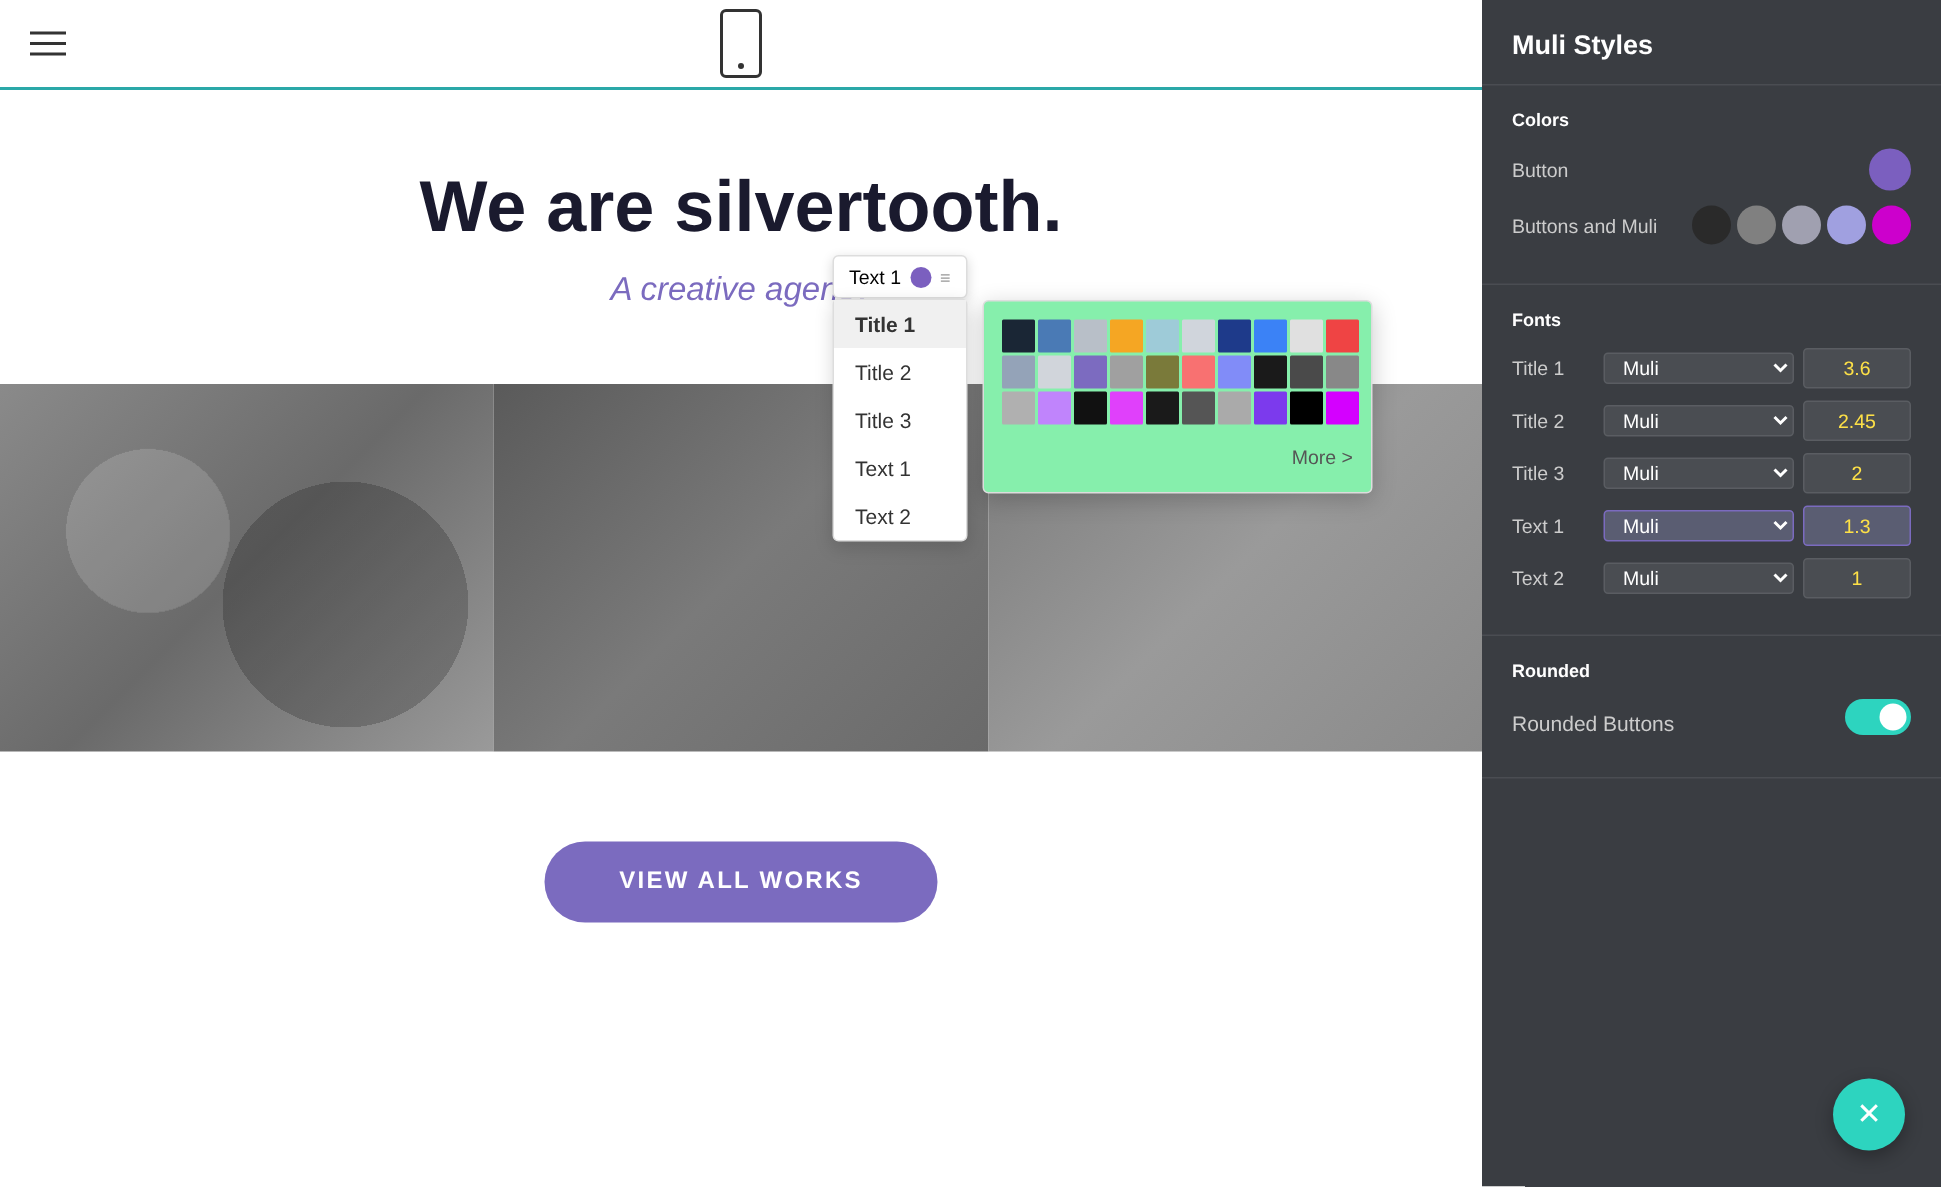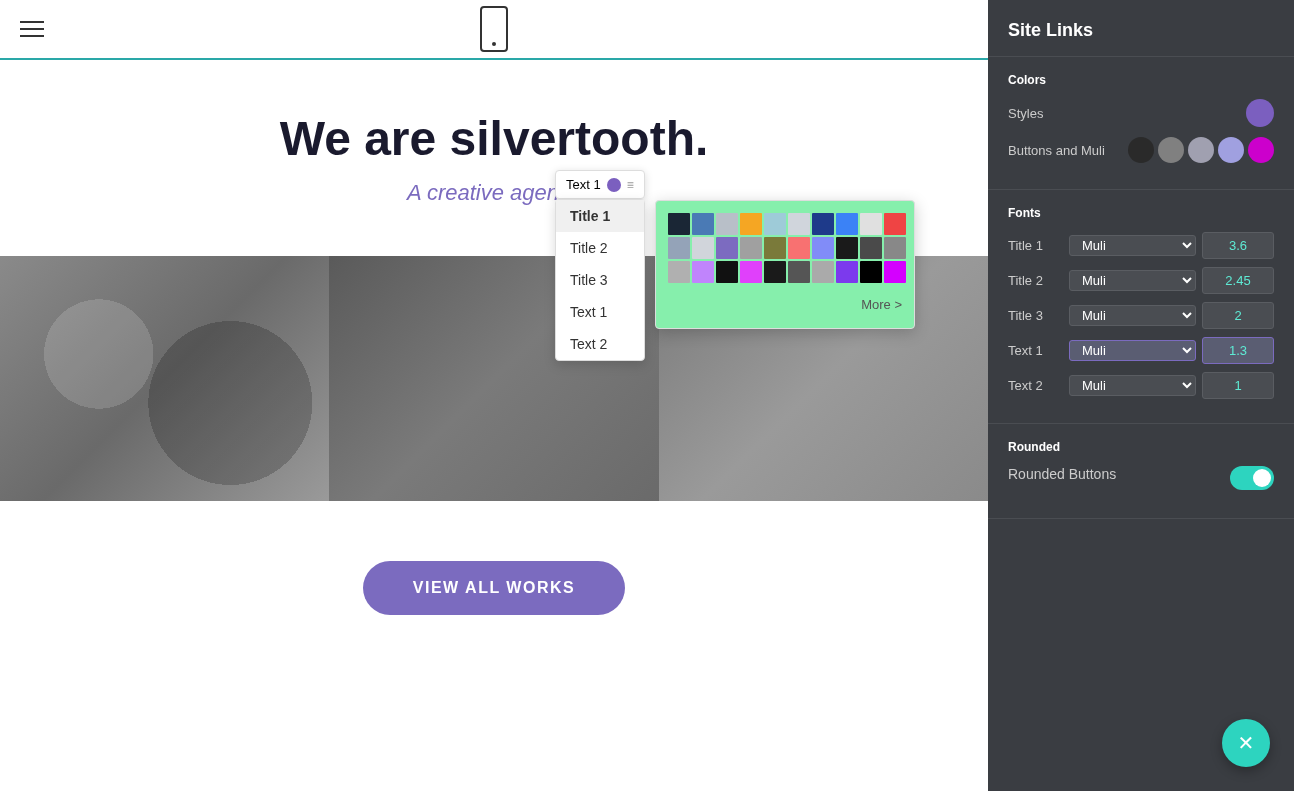--- a/index.html
+++ b/index.html
@@ -312,37 +312,37 @@
       padding: 1px 8px;
       font-size: 13px;
       border-radius: 3px;
       cursor: pointer;
     }
 
     .font-size-input {
       width: 72px;
       background: #4a4d52;
       border: 1px solid #5a5d62;
-      color: #5eead4;
+      color: #fde047;
       padding: 5px 22px;
       font-size: 13px;
       border-radius: 3px;
       text-align: center;
     }
 
     .font-row.active-row .font-select,
     .font-row.active-row .font-size-input {
       background: #5a5d72;
       border-color: #7b6bbf;
     }
 
     
     .option-row {
       display: flex;
-      align-items: flex-start;
+      align-items: flex-end;
       justify-content: space-between;
       margin-bottom: 12px;
     }
 
     .option-label {
       font-size: 14px;
       color: #ccc;
     }
 
     
@@ -490,26 +490,26 @@
         <div class="color-swatch" style="background: rgb(0, 0, 0);"></div>
         <div class="color-swatch" style="background: rgb(212, 0, 255);"></div>
       </div>
     <div class="more-link">More &gt;</div>
   </div>
 
 </div>
 
 <div class="sidebar">
 
-  <div class="sidebar-header">Site Links</div>
+  <div class="sidebar-header">Muli Styles</div>
 
   <div class="sidebar-section">
     <div class="sidebar-section-title">Colors</div>
     <div class="color-row">
-      <span class="color-label">Styles</span>
+      <span class="color-label">Button</span>
       <button class="primary-color-btn" style="background:#7b5fbf;"></button>
     </div>
     <div class="color-row">
       <span class="color-label">Buttons and Muli</span>
       <div class="btn-link-colors" id="btn-link-colors-container">
           <button class="btn-link-color" style="background: rgb(42, 42, 42);"></button>
           <button class="btn-link-color" style="background: rgb(128, 128, 128);"></button>
           <button class="btn-link-color" style="background: rgb(160, 160, 176);"></button>
           <button class="btn-link-color" style="background: rgb(160, 160, 224);"></button>
           <button class="btn-link-color" style="background: rgb(204, 0, 204);"></button>

